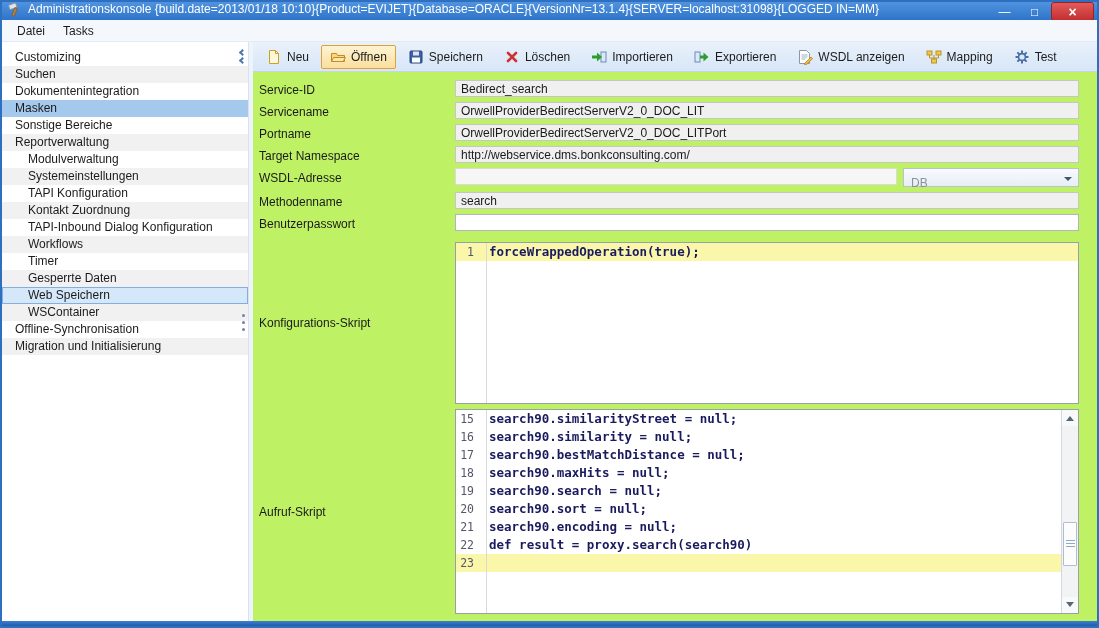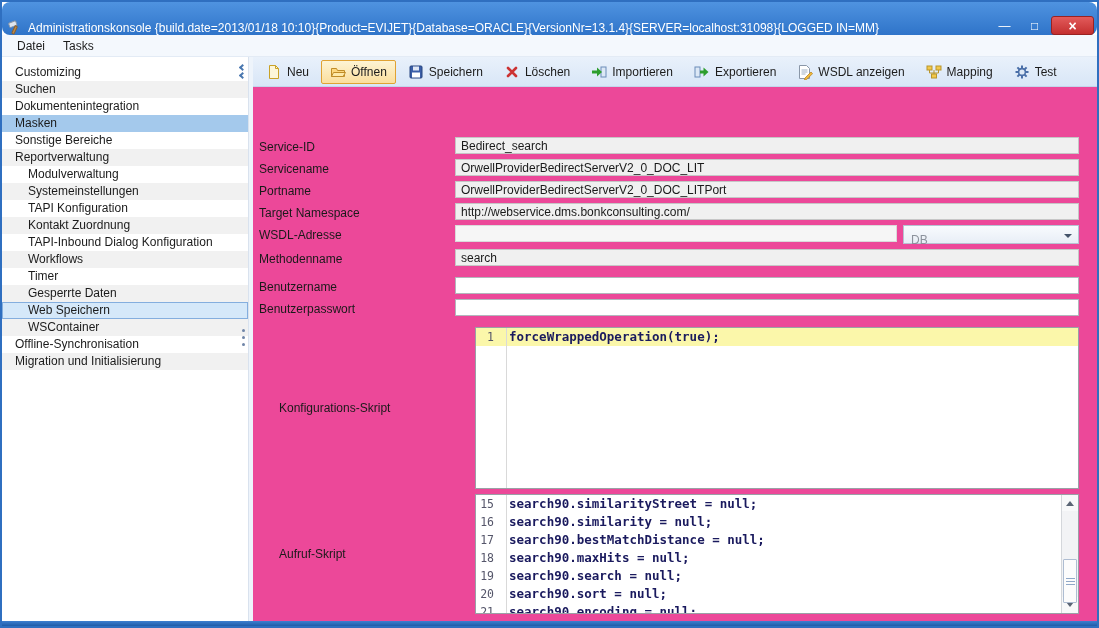--- a/index.html
+++ b/index.html
@@ -2,22 +2,22 @@
 <html><head>
 <meta charset="utf-8">
 <style>
   html,body {margin:0; padding:0; background:#c9d3de; font-family:"Liberation Sans",sans-serif;}
   * {box-sizing:border-box;}
 
   .frame {width:1099px; height:628px; border:2px solid #2f6fc0; background:#fff;
           display:flex; flex-direction:column; position:relative; overflow:hidden;}
 
   
-  .titlebar {height:33px; flex:none; background:linear-gradient(#4f93e0,#2f74c9);
-             display:flex; align-items:flex-end; padding:0 3px 0 5px; color:#fff; gap:6px;border-radius:8px;}
+  .titlebar {height:18px; flex:none; background:linear-gradient(#4f93e0,#2f74c9);
+             display:flex; align-items:flex-start; padding:0 3px 0 5px; color:#fff; gap:6px;}
   .app-icon {width:15px; height:15px; flex:none; display:flex;}
   .title-text {font-size:12px; white-space:nowrap; overflow:hidden; flex:1;}
   .winbtns {display:flex; align-items:center; gap:3px; flex:none;}
   .wbtn {height:19px; display:flex; align-items:center; justify-content:center;
          color:#fff; font-size:12px; cursor:default;}
   .wbtn.minmax {width:27px;}
   .wbtn.close {width:43px; background:linear-gradient(#e25b5b,#c42f2f);
                border:1px solid #992222; border-radius:3px; font-size:14px; font-weight:bold;}
 
   
@@ -39,21 +39,21 @@
   .side-item.selected {background:#d5e8f9; outline:1px solid #84aede; outline-offset:-1px;}
 
   .collapse-grip {position:absolute; top:8px; right:3px; display:flex; flex-direction:column; gap:3px;}
   .chev {width:5px; height:5px; border-left:2px solid #4a78b0; border-bottom:2px solid #4a78b0;
          transform:rotate(45deg);}
   .splitter-dots {position:absolute; top:272px; right:3px; display:flex; flex-direction:column; gap:4px;}
   .splitter-dots i {width:3px; height:3px; border-radius:50%; background:#6f85a8;}
 
   .splitter {width:4px; flex:none; background:#eef4fb;}
 
-  .main {flex:1; display:flex; flex-direction:column; min-width:0; background:#ec4899;gap:42px;}
+  .main {flex:1; display:flex; flex-direction:column; min-width:0; background:#bef264;}
 
   
   .toolbar {height:30px; flex:none; background:linear-gradient(#e9f1fb,#d8e6f7);
             border-bottom:1px solid #c3d5eb; display:flex; align-items:center;
             padding:0 4px; gap:3px;}
   .tbtn {display:inline-flex; align-items:center; gap:5px; padding:3px 8px;
          border:1px solid transparent; border-radius:2px; font-size:12px; color:#1c1c1c; cursor:default;}
   .tbtn.hot {border-color:#e0a233; background:linear-gradient(#fdf4d4,#fbde9d);}
   .icon16 {width:16px; height:16px; flex:none; display:flex;}
 
@@ -69,21 +69,21 @@
   input.dim {background:#f6f6f6; border-color:#dadada;}
 
   .combo {width:176px; flex:none; height:19px; border:1px solid #b6c2d2;
           background:linear-gradient(#f8fbfe,#e8eef6); display:flex; align-items:center;
           padding:11px 20px 0 7px; font-size:12px; color:#8b929c; position:relative; cursor:default;}
   .combo .caret {position:absolute; right:6px; top:8px; width:0; height:0;
                  border:4px solid transparent; border-top-color:#44546a;}
 
   
   .frow.edrow {align-items:center;}
-  .frow.edrow > label {padding-top:0;margin-left:20px;}
+  .frow.edrow > label {padding-top:0;}
   .frow.grow {flex:1; min-height:0; margin-bottom:1px;}
   .editor {flex:1; min-width:0; border:1px solid #9aa0a6; background:#fff; position:relative;
            overflow:hidden; font-family:"DejaVu Sans Mono",monospace;}
   .editor.fixed {height:162px;}
   .editor.fill {height:100%;}
   .lines-box {position:absolute; top:0; left:0; bottom:0; right:0;}
   .editor.scroll .lines-box {right:17px;}
   .gutterline {position:absolute; top:0; bottom:0; left:30px; width:1px; background:#d9d9d9;}
   .cl {display:flex; height:18px; line-height:18px; white-space:pre;}
   .cl.hl {background:#fbf7aa;}
@@ -335,26 +335,20 @@
           </div>
         </div>
 
         <div class="frow">
           <label>Methodenname</label>
           <div class="ctl">
               <input class="field" readonly="" value="search" style="">
             </div>
         </div>
 
-        <div class="frow gap-top">
-          <label>Benutzername</label>
-          <div class="ctl">
-              <input class="field white" value="" style="">
-            </div>
-        </div>
 
         <div class="frow">
           <label>Benutzerpasswort</label>
           <div class="ctl">
               <input class="field white" value="" style="">
             </div>
         </div>
 
         <div class="frow edrow gap-top">
           <label>Konfigurations-Skript</label>

